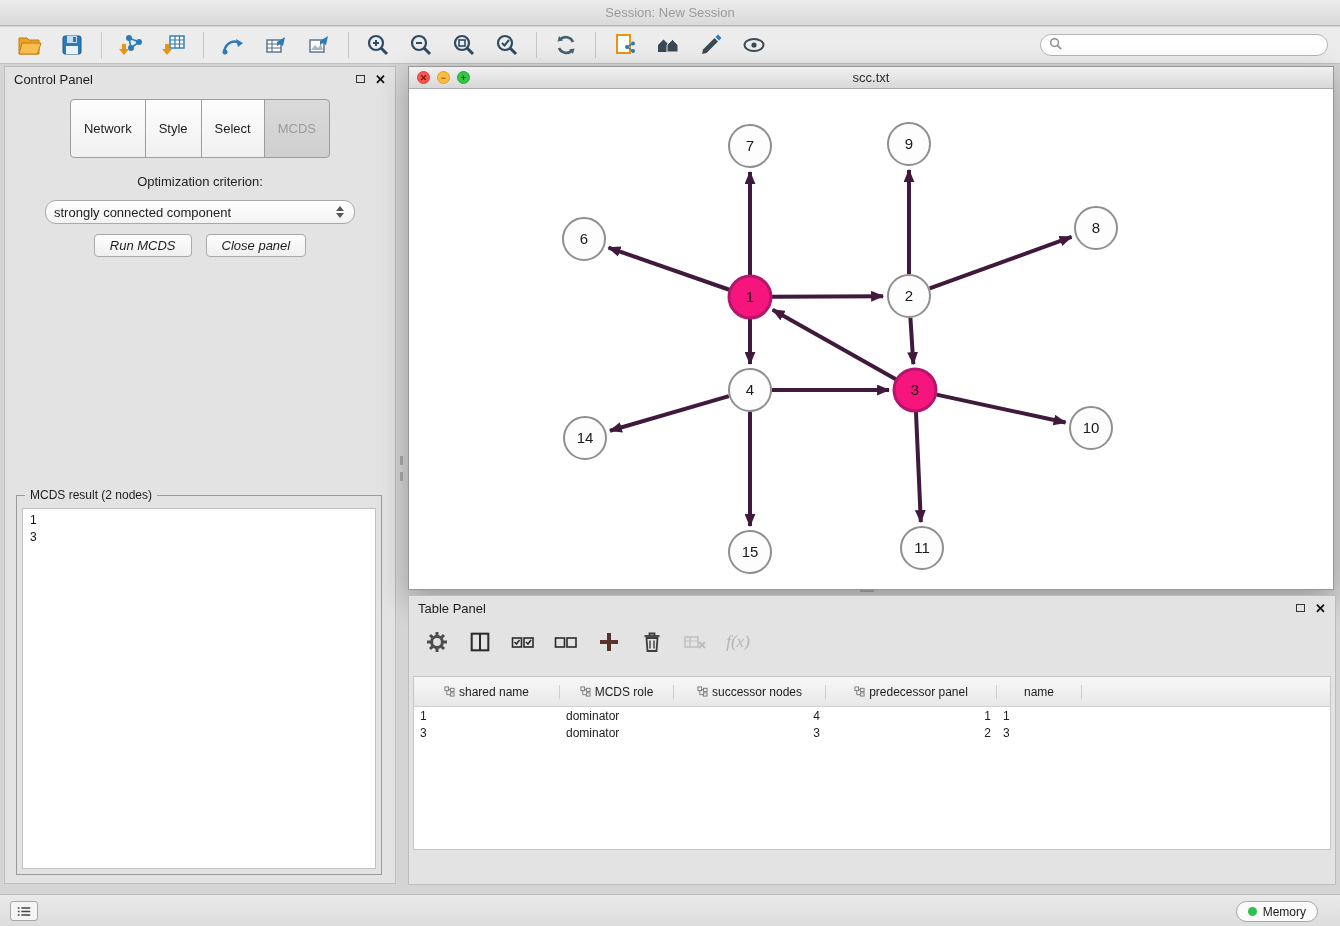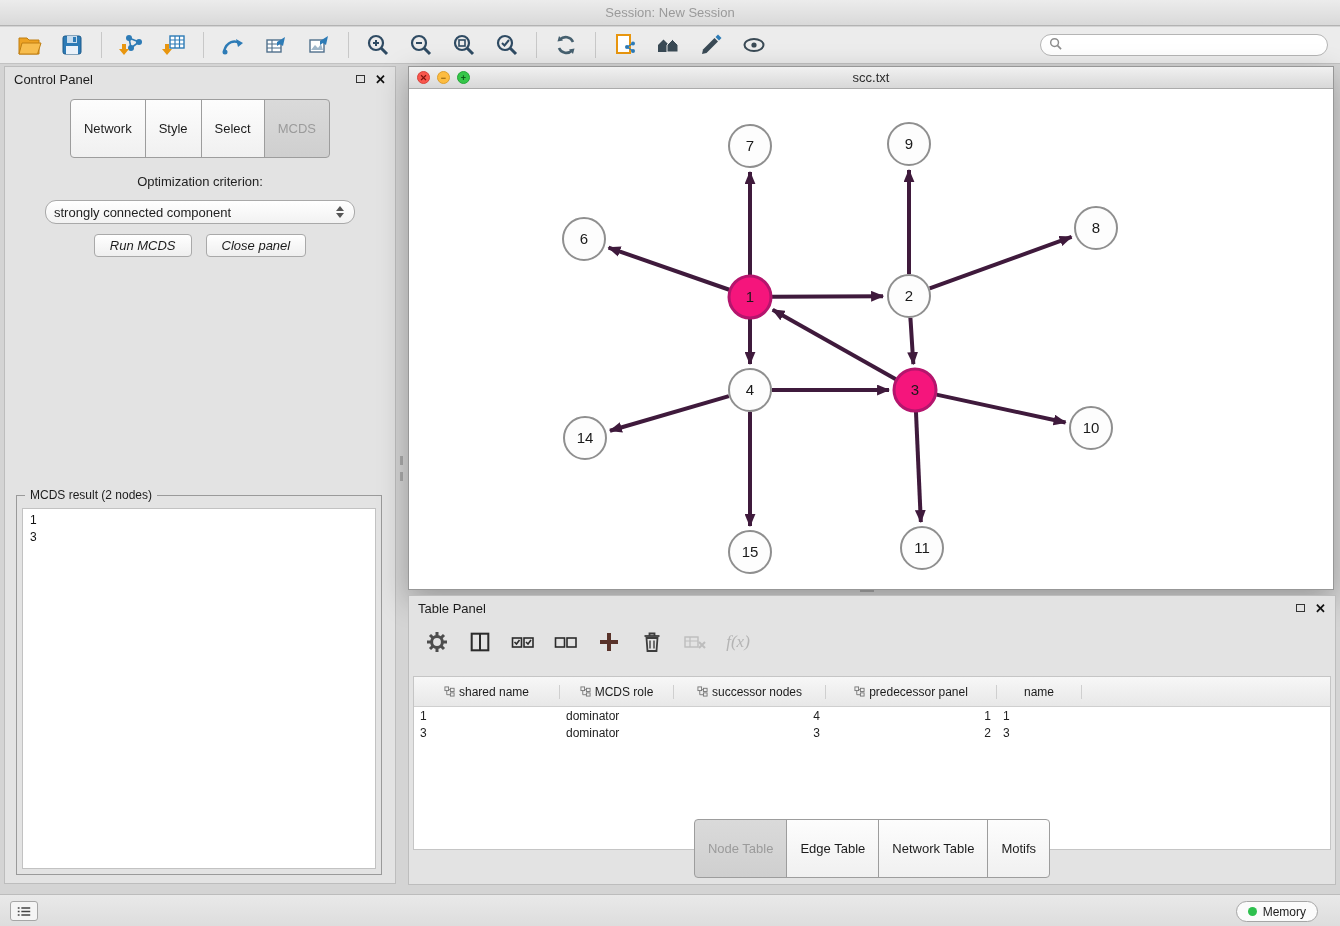--- a/index.html
+++ b/index.html
@@ -474,26 +474,20 @@
       <div class="td c4">1</div>
     </div>
     <div class="tr">
       <div class="td c0">3</div>
       <div class="td c1">dominator</div>
       <div class="td c2 ralign">3</div>
       <div class="td c3 ralign">2</div>
       <div class="td c4">3</div>
     </div>
   </div>
-  <div class="seg-tabs tp-tabs">
-    <div class="seg-tab active">Node Table</div>
-    <div class="seg-tab">Edge Table</div>
-    <div class="seg-tab">Network Table</div>
-    <div class="seg-tab">Motifs</div>
-  </div>
 </div>
 
 <div class="statusbar">
   <div class="list-btn">
     <svg width="16" height="13" viewBox="0 0 18 14">
         <path d="M2 3h2M2 7h2M2 11h2" stroke="#444" stroke-width="1.6"></path>
         <path d="M6 3h10M6 7h10M6 11h10" stroke="#444" stroke-width="1.6"></path>
       </svg>
   </div>
   <div class="memory-btn">

